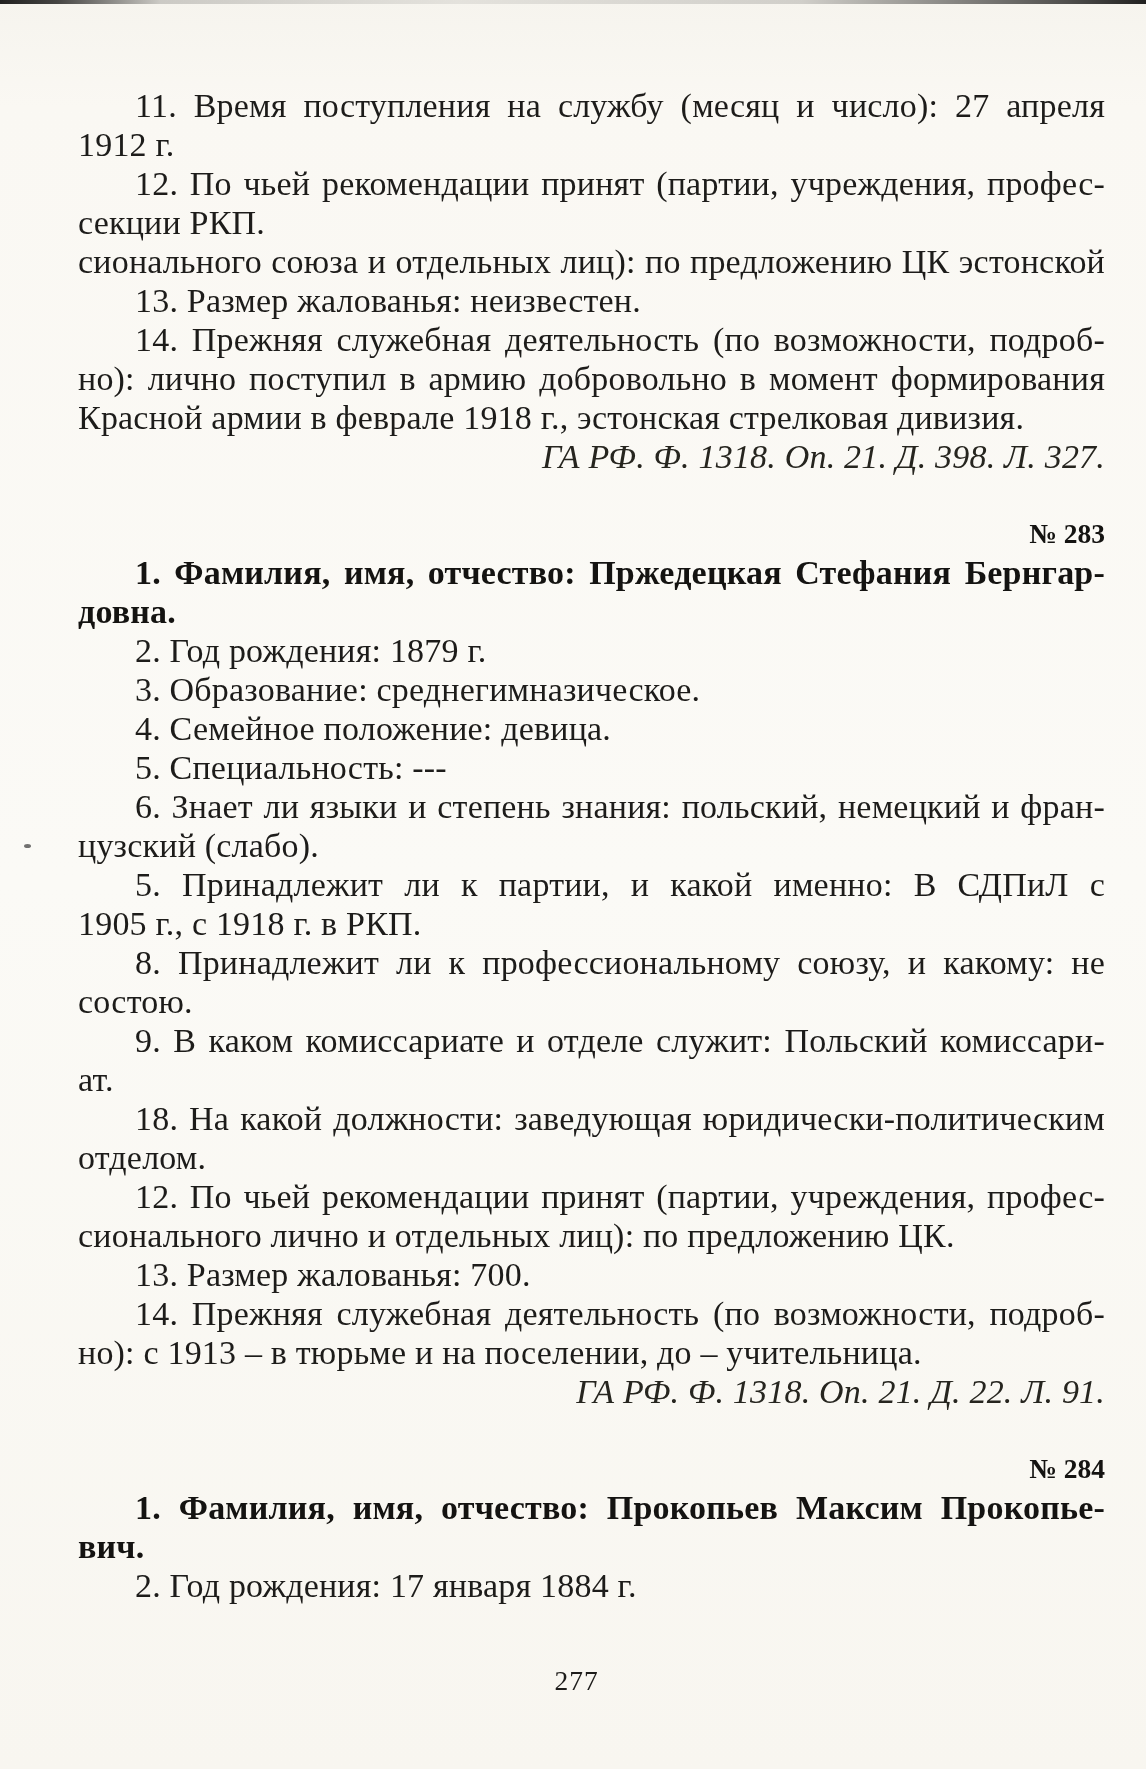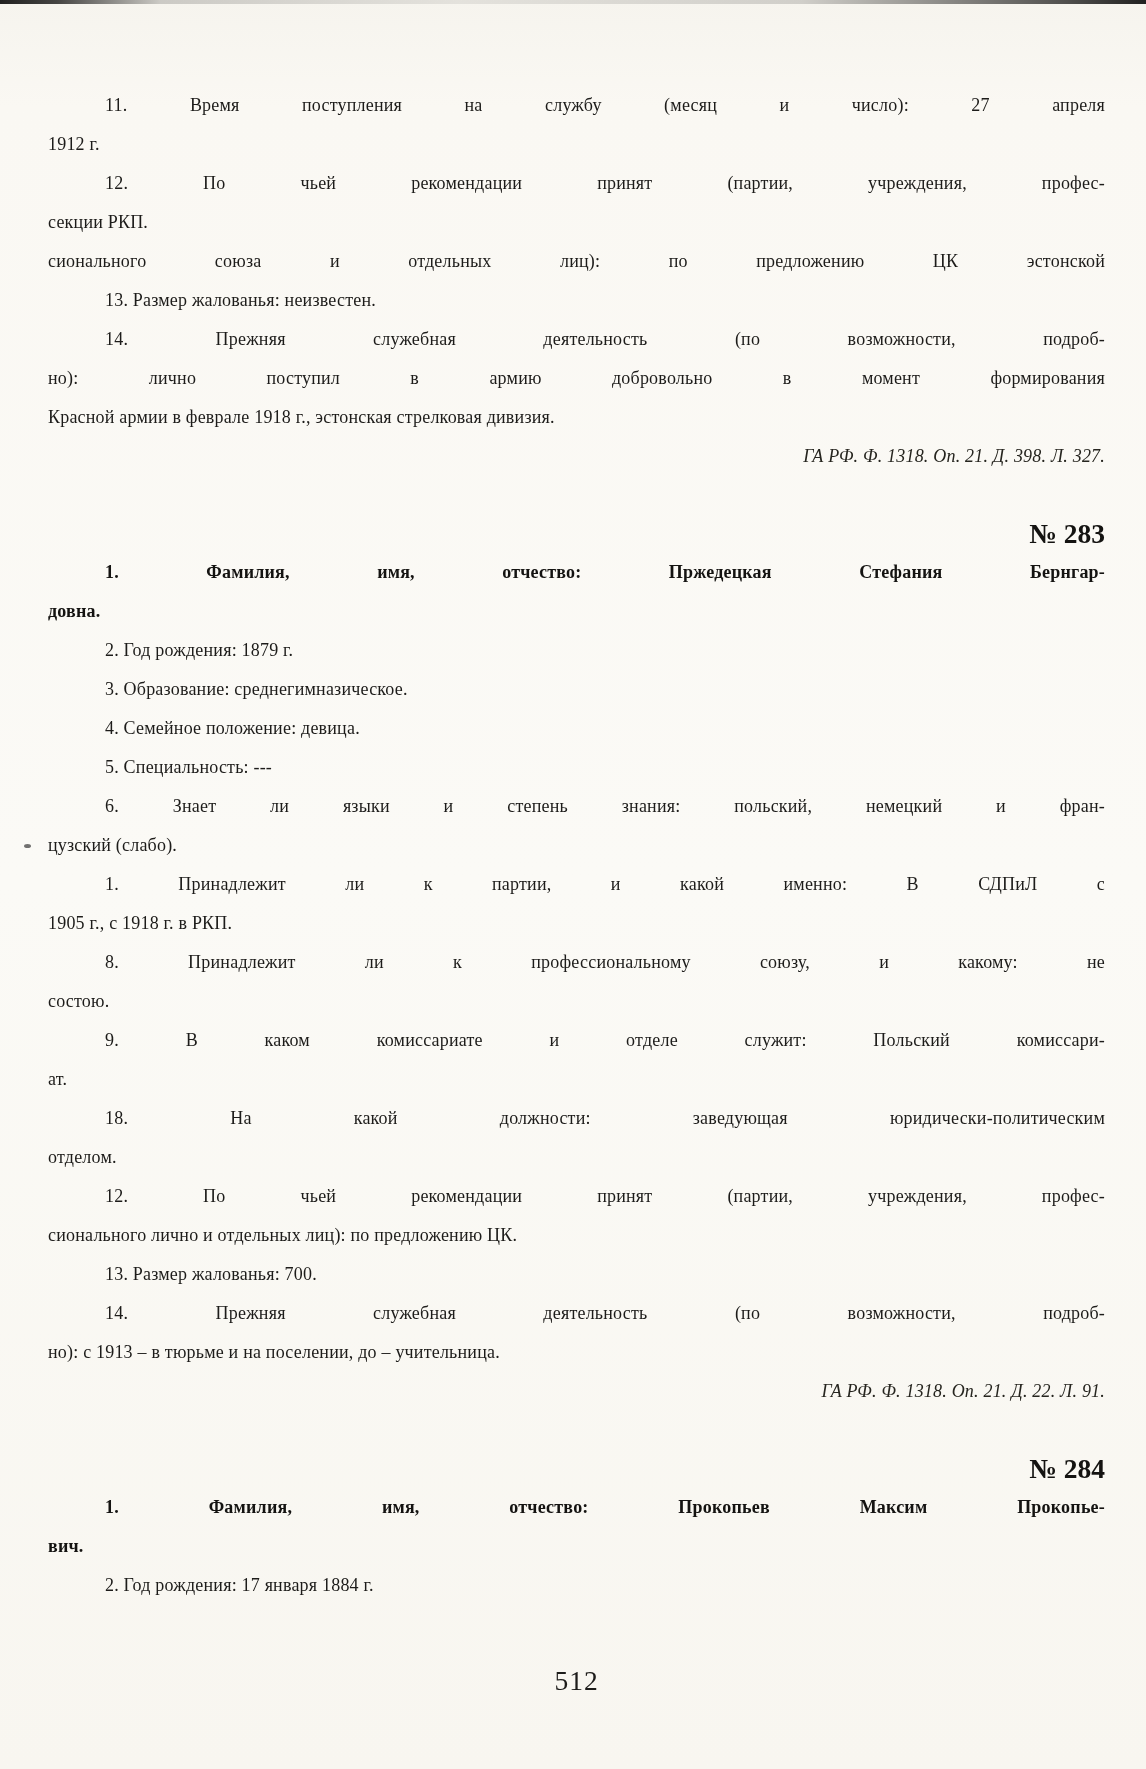--- a/index.html
+++ b/index.html
@@ -22,26 +22,27 @@
       rgba(10,10,10,0.18) 14%, rgba(10,10,10,0.08) 40%,
       rgba(10,10,10,0.16) 70%, rgba(10,10,10,0.7) 93%, rgba(10,10,10,0.9) 100%);
   }
   .speck {
     position: absolute; left: 24px; top: 844px;
     width: 7px; height: 4px; border-radius: 50%;
     background: rgba(40,40,40,0.65);
   }
   .text-block { position: relative; }
   .ln {
-    font-size: 18px;
+    font-size: 34px;
     line-height: 39px;
     min-height: 39px;
     letter-spacing: 0.2px;
     text-align: left;
     white-space: normal;
+    margin-left: 30px;
   }
   .ln.i  { padding-left: 57px; }
   .ln.j  { text-align: justify; text-align-last: justify; }
   .ln.b  { font-weight: bold; color: #141311; }
   .ln.it { font-style: italic; color: #26251f; text-align: right; }
   .rec-header {
     margin: 38px 0 0 0;
     font-size: 27.5px;
     line-height: 39px;
     font-weight: bold;
@@ -78,21 +79,21 @@
       <section>
         <h2 class="rec-header">№ 283</h2>
         <div class="ln i j b">1. Фамилия, имя, отчество: Пржедецкая Стефания Бернгар-</div>
         <div class="ln b">довна.</div>
         <div class="ln i">2. Год рождения: 1879 г.</div>
         <div class="ln i">3. Образование: среднегимназическое.</div>
         <div class="ln i">4. Семейное положение: девица.</div>
         <div class="ln i">5. Специальность: ---</div>
         <div class="ln i j">6. Знает ли языки и степень знания: польский, немецкий и фран-</div>
         <div class="ln">цузский (слабо).</div>
-        <div class="ln i j">1. Принадлежит ли к партии, и какой именно: В СДПиЛ с</div>
+        <div class="ln i j">5. Принадлежит ли к партии, и какой именно: В СДПиЛ с</div>
         <div class="ln">1905 г., с 1918 г. в РКП.</div>
         <div class="ln i j">8. Принадлежит ли к профессиональному союзу, и какому: не</div>
         <div class="ln">состою.</div>
         <div class="ln i j">9. В каком комиссариате и отделе служит: Польский комиссари-</div>
         <div class="ln">ат.</div>
         <div class="ln i j">18. На какой должности: заведующая юридически-политическим</div>
         <div class="ln">отделом.</div>
         <div class="ln i j">12. По чьей рекомендации принят (партии, учреждения, профес-</div>
         <div class="ln">сионального лично и отдельных лиц): по предложению ЦК.</div>
         <div class="ln i">13. Размер жалованья: 700.</div>
@@ -100,14 +101,14 @@
         <div class="ln">но): с 1913 – в тюрьме и на поселении, до – учительница.</div>
         <div class="ln i it">ГА РФ. Ф. 1318. Оп. 21. Д. 22. Л. 91.</div>
       </section>
       <section>
         <h2 class="rec-header">№ 284</h2>
         <div class="ln i j b">1. Фамилия, имя, отчество: Прокопьев Максим Прокопье-</div>
         <div class="ln b">вич.</div>
         <div class="ln i">2. Год рождения: 17 января 1884 г.</div>
       </section>
     </main>
-  <footer class="page-number">512</footer>
+  <footer class="page-number">277</footer>
 </div>
 
 </body></html>

